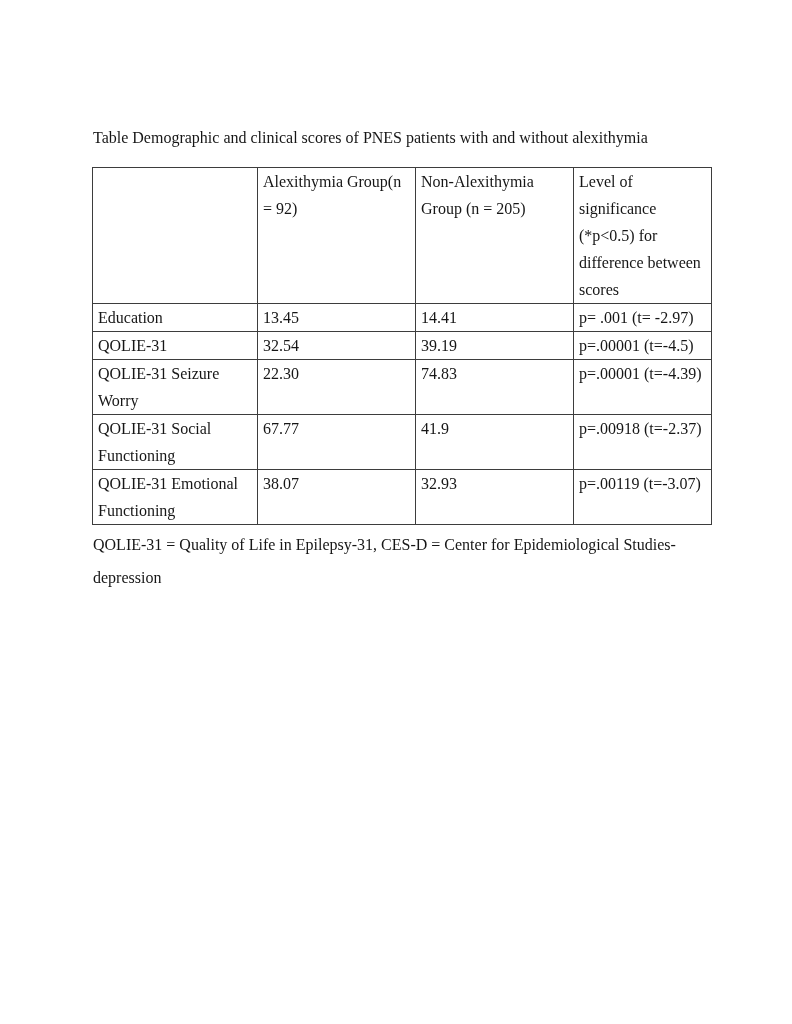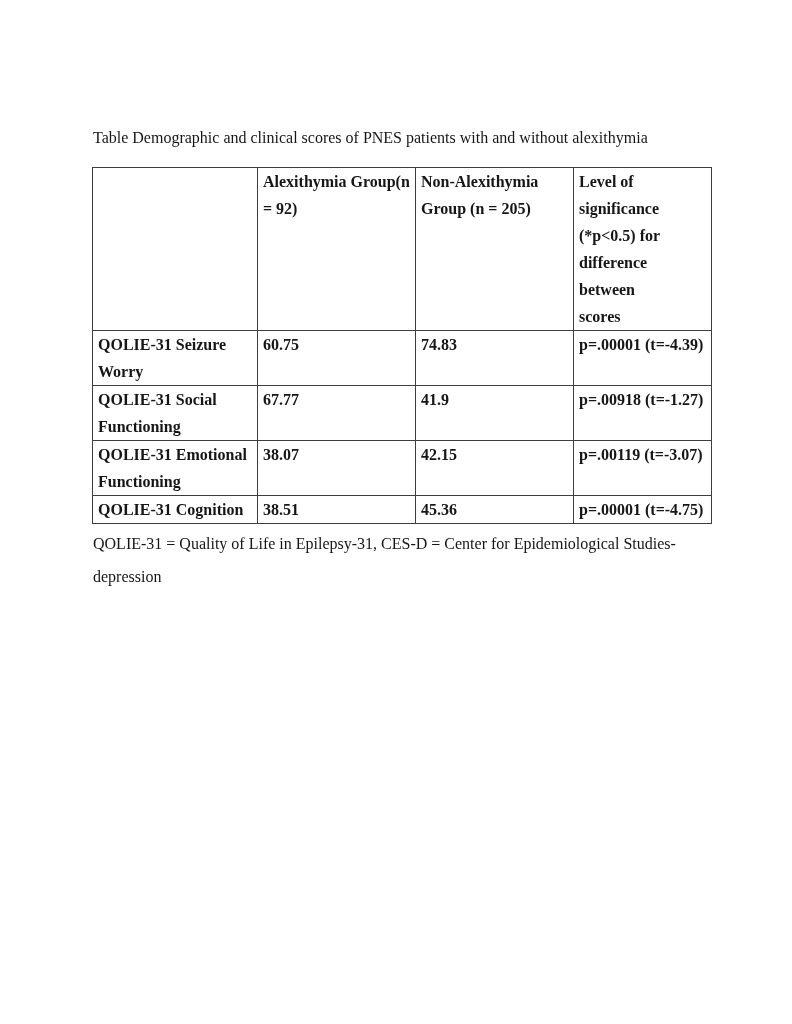--- a/index.html
+++ b/index.html
@@ -23,21 +23,20 @@
     width: 619px;
   }
   table.demo td {
     border: 1.5px solid #3d3d3d;
     padding: 0 5px;
     vertical-align: top;
     font-size: 16px;
     line-height: 27px;
     white-space: pre-line;
     overflow: hidden;
-    font-weight: bold;
   }
   td.c4 { padding: 0 4px; }
   .footnote {
     font-size: 16px; line-height: 33px;
     margin: 3px 0 0 1px;
     white-space: pre-line;
     width: 619px;
   }
 </style>
 </head>
@@ -62,45 +61,51 @@
 = 92)</td>
           <td>Non-Alexithymia
 Group (n = 205)</td>
           <td class="c4">Level of
 significance
 (*p&lt;0.5) for
 difference between
 scores</td>
         </tr>
         <tr>
+          <td>Education</td>
+          <td>13.45</td>
+          <td>14.41</td>
+          <td class="c4">p= .001 (t= -2.97)</td>
+        </tr>
+        <tr>
+          <td>QOLIE-31</td>
+          <td>32.54</td>
+          <td>39.19</td>
+          <td class="c4">p=.00001 (t=-4.5)</td>
+        </tr>
+        <tr>
           <td>QOLIE-31 Seizure
 Worry</td>
-          <td>60.75</td>
+          <td>22.30</td>
           <td>74.83</td>
           <td class="c4">p=.00001 (t=-4.39)</td>
         </tr>
         <tr>
           <td>QOLIE-31 Social
 Functioning</td>
           <td>67.77</td>
           <td>41.9</td>
-          <td class="c4">p=.00918 (t=-1.27)</td>
+          <td class="c4">p=.00918 (t=-2.37)</td>
         </tr>
         <tr>
           <td>QOLIE-31 Emotional
 Functioning</td>
           <td>38.07</td>
-          <td>42.15</td>
+          <td>32.93</td>
           <td class="c4">p=.00119 (t=-3.07)</td>
-        </tr>
-        <tr>
-          <td>QOLIE-31 Cognition</td>
-          <td>38.51</td>
-          <td>45.36</td>
-          <td class="c4">p=.00001 (t=-4.75)</td>
         </tr>
       </tbody>
     </table>
 
     <p class="footnote">QOLIE-31 = Quality of Life in Epilepsy-31, CES-D = Center for Epidemiological Studies-
 depression</p>
 
   </div>
 </div>
 

